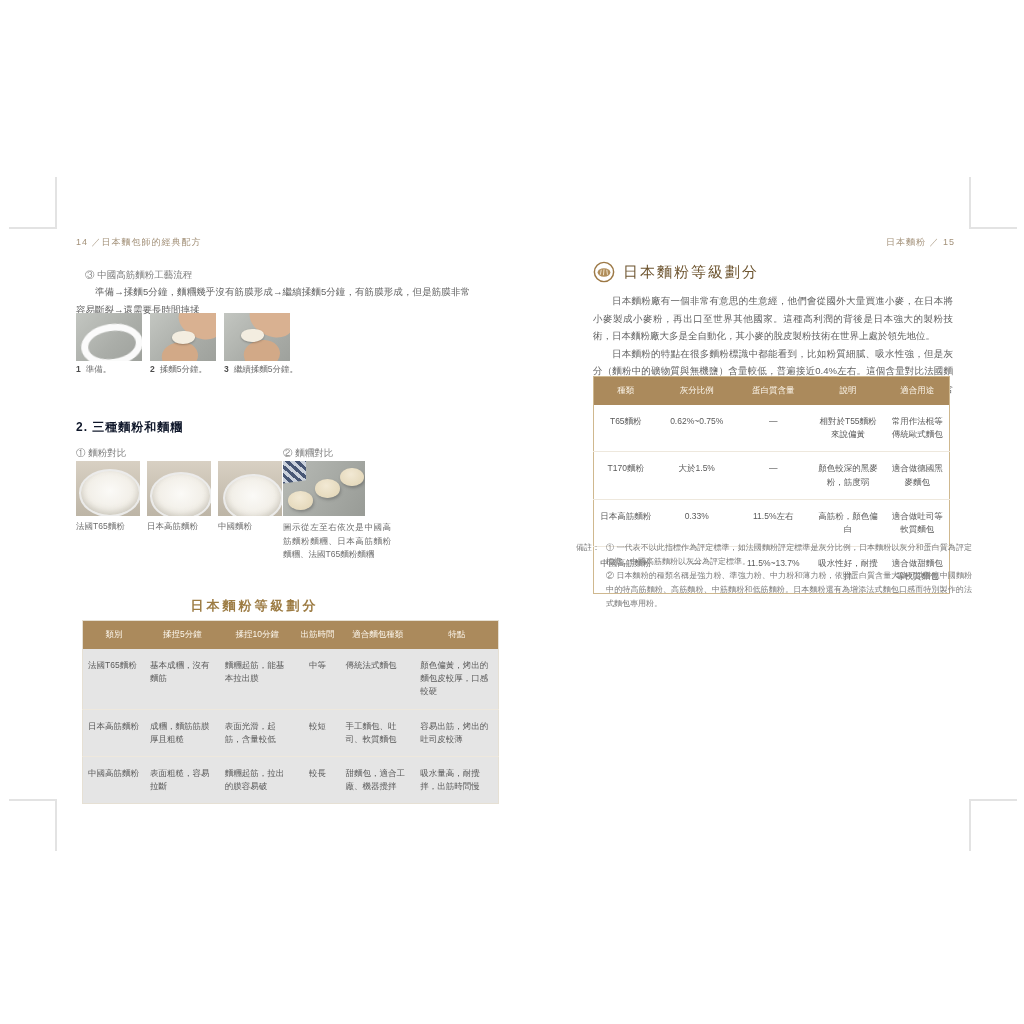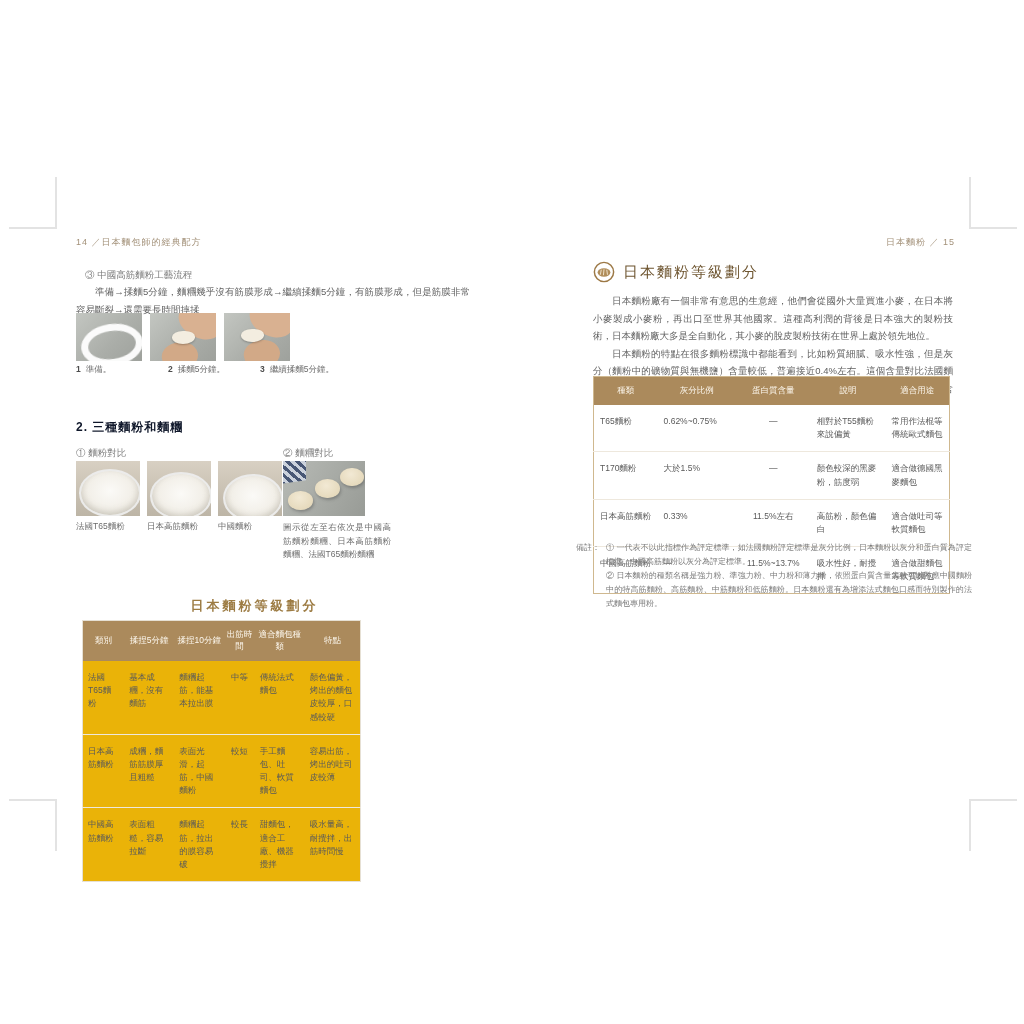--- a/index.html
+++ b/index.html
@@ -36,27 +36,27 @@
   .check{position:absolute;left:-2%;top:-4%;width:30%;height:42%;transform:skewY(-8deg);
     background:repeating-linear-gradient(45deg,#3c4c6e 0 3px,#cdd4e0 3px 6px);opacity:.9;}
   .ball{position:absolute;background:radial-gradient(ellipse at 45% 35%,#f2e9d4 0%,#e6dabd 70%,#d6c8a6 100%);
     border-radius:50%;box-shadow:1px 2px 3px rgba(60,60,60,.35);}
 
   .capnum{font-weight:bold;color:#4c4c4c;margin-right:5px;}
   .caption{font-size:8.5px;color:#6d6d6d;}
 
   
   table{border-collapse:collapse;table-layout:fixed;}
-  .cmp-table{width:279px;border:1px solid #e6e0d4;background:#eab308;}
+  .cmp-table{width:417px;border:1px solid #e6e0d4;background:#e5e5e5;}
   .cmp-table th{background:#ab8a5c;color:#fdf8ee;font-weight:normal;font-size:8.5px;padding:8px 2px;text-align:center;}
   .cmp-table td{font-size:8.5px;color:#5a5a5a;line-height:1.55;padding:10px 5px;vertical-align:top;border-bottom:1px solid #eee8dd;text-align:left;}
   .cmp-table td.ctr{text-align:center;}
   .grade-table{width:357px;border:1px solid #cfb88f;background:#fff;}
   .grade-table th{background:#ab8a5c;color:#fdf8ee;font-weight:normal;font-size:8.5px;padding:8px 2px;text-align:center;}
-  .grade-table td{font-size:8.5px;color:#5a5a5a;line-height:1.55;padding:10px 6px;vertical-align:top;border-bottom:1px solid #eee8dd;text-align:left;}
+  .grade-table td{font-size:8.5px;color:#5a5a5a;line-height:1.55;padding:10px 6px;vertical-align:top;border-bottom:1px solid #eee8dd;text-align:center;}
   .grade-table td.ctr{text-align:center;}
   .grade-table tr:last-child td,.cmp-table tr:last-child td{border-bottom:none;}
 
   .lt-title{width:345px;text-align:center;font-size:13px;color:#9d7c44;letter-spacing:3px;font-weight:bold;}
   .s2-title{font-size:12px;font-weight:bold;color:#0f172a;letter-spacing:1px;}
   .rp-title{font-size:15px;font-weight:normal;color:#6e5530;letter-spacing:2px;}
   .titlebox{display:flex;align-items:center;gap:8px;}
   .notes{font-size:8px;color:#7a7a7a;line-height:1.75;}
   .notes .nrow{position:relative;padding-left:30px;}
   .notes .nlabel{position:absolute;left:0;top:0;}
@@ -87,21 +87,21 @@
       <div class="arm a2"></div>
       <div class="doughbit"></div>
     </div>
     <div class="photo" style="width:66px;height:48px;">
       <div class="arm a1" style="right:-8%;top:-22%;"></div>
       <div class="arm a2" style="left:30%;bottom:-16%;"></div>
       <div class="doughbit" style="left:26%;top:34%;"></div>
     </div>
   </div>
 
-  <div class="abs" style="left:76px;top:364px;display:flex;gap:18px;">
+  <div class="abs" style="left:76px;top:364px;display:flex;">
     <div class="caption" style="width:74px;"><span class="capnum">1</span><span>準備。</span></div>
     <div class="caption" style="width:74px;"><span class="capnum">2</span><span>揉麵5分鐘。</span></div>
     <div class="caption" style="width:90px;"><span class="capnum">3</span><span>繼續揉麵5分鐘。</span></div>
   </div>
 
   <div class="abs s2-title" style="left:76px;top:419px;">2. 三種麵粉和麵糰</div>
 
   <div class="abs seclabel" style="left:76px;top:447px;">① 麵粉對比</div>
 
   <div class="abs" style="left:76px;top:461px;display:flex;gap:7px;">
@@ -159,21 +159,21 @@
         <td>法國T65麵粉</td>
         <td>基本成糰，沒有麵筋</td>
         <td>麵糰起筋，能基本拉出膜</td>
         <td class="ctr">中等</td>
         <td>傳統法式麵包</td>
         <td>顏色偏黃，烤出的麵包皮較厚，口感較硬</td>
       </tr>
       <tr>
         <td>日本高筋麵粉</td>
         <td>成糰，麵筋筋膜厚且粗糙</td>
-        <td>表面光滑，起筋，中國麵粉</td>
+        <td>表面光滑，起筋，含量較低</td>
         <td class="ctr">較短</td>
         <td>手工麵包、吐司、軟質麵包</td>
         <td>容易出筋，烤出的吐司皮較薄</td>
       </tr>
       <tr>
         <td>中國高筋麵粉</td>
         <td>表面粗糙，容易拉斷</td>
         <td>麵糰起筋，拉出的膜容易破</td>
         <td class="ctr">較長</td>
         <td>甜麵包，適合工廠、機器攪拌</td>

